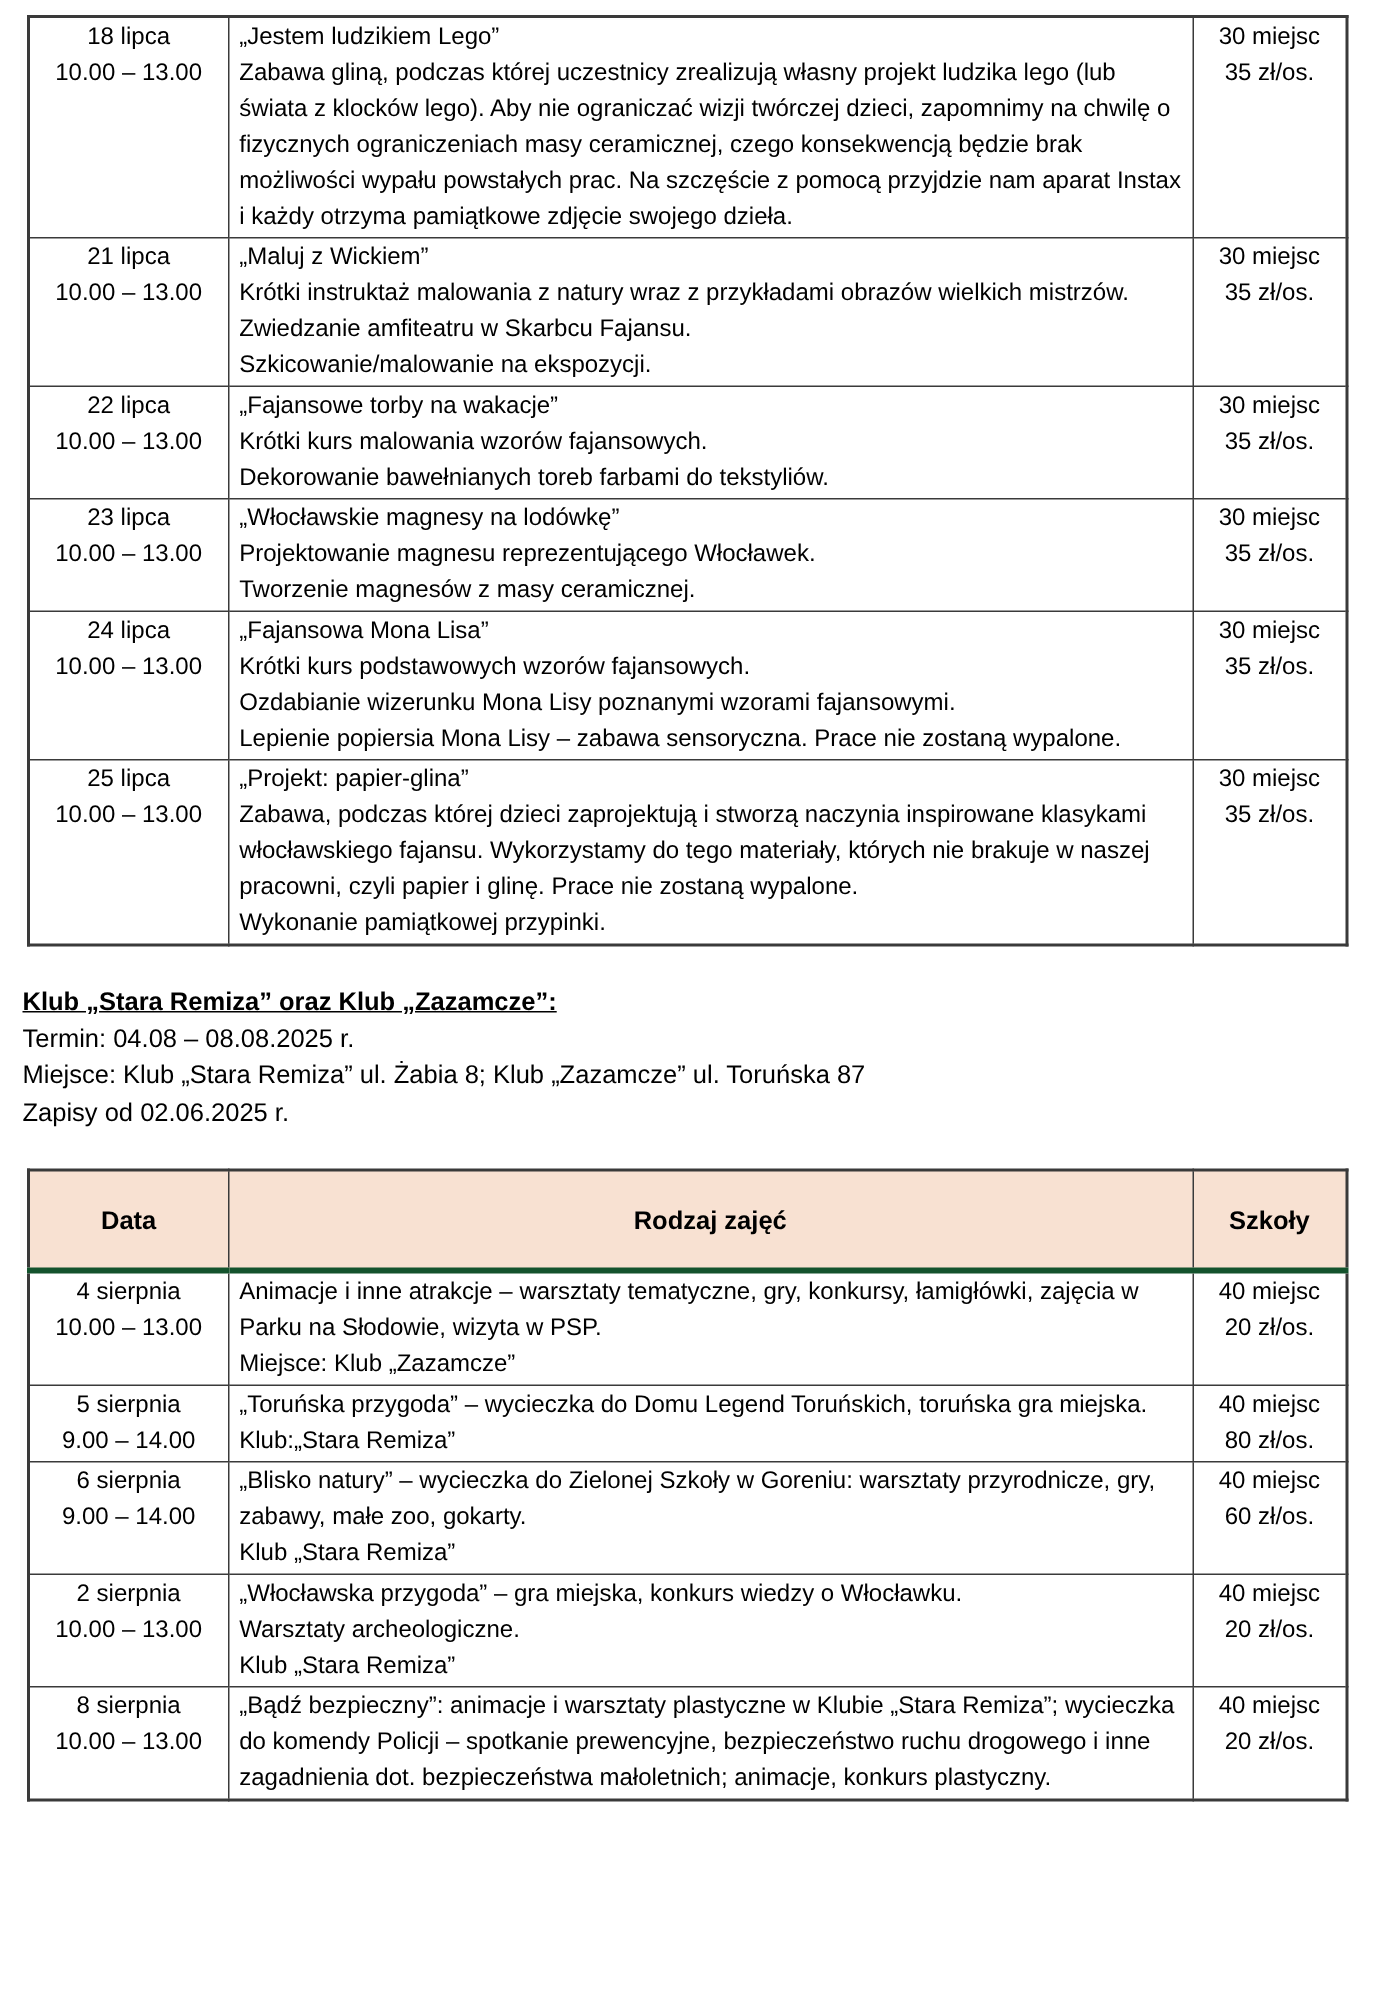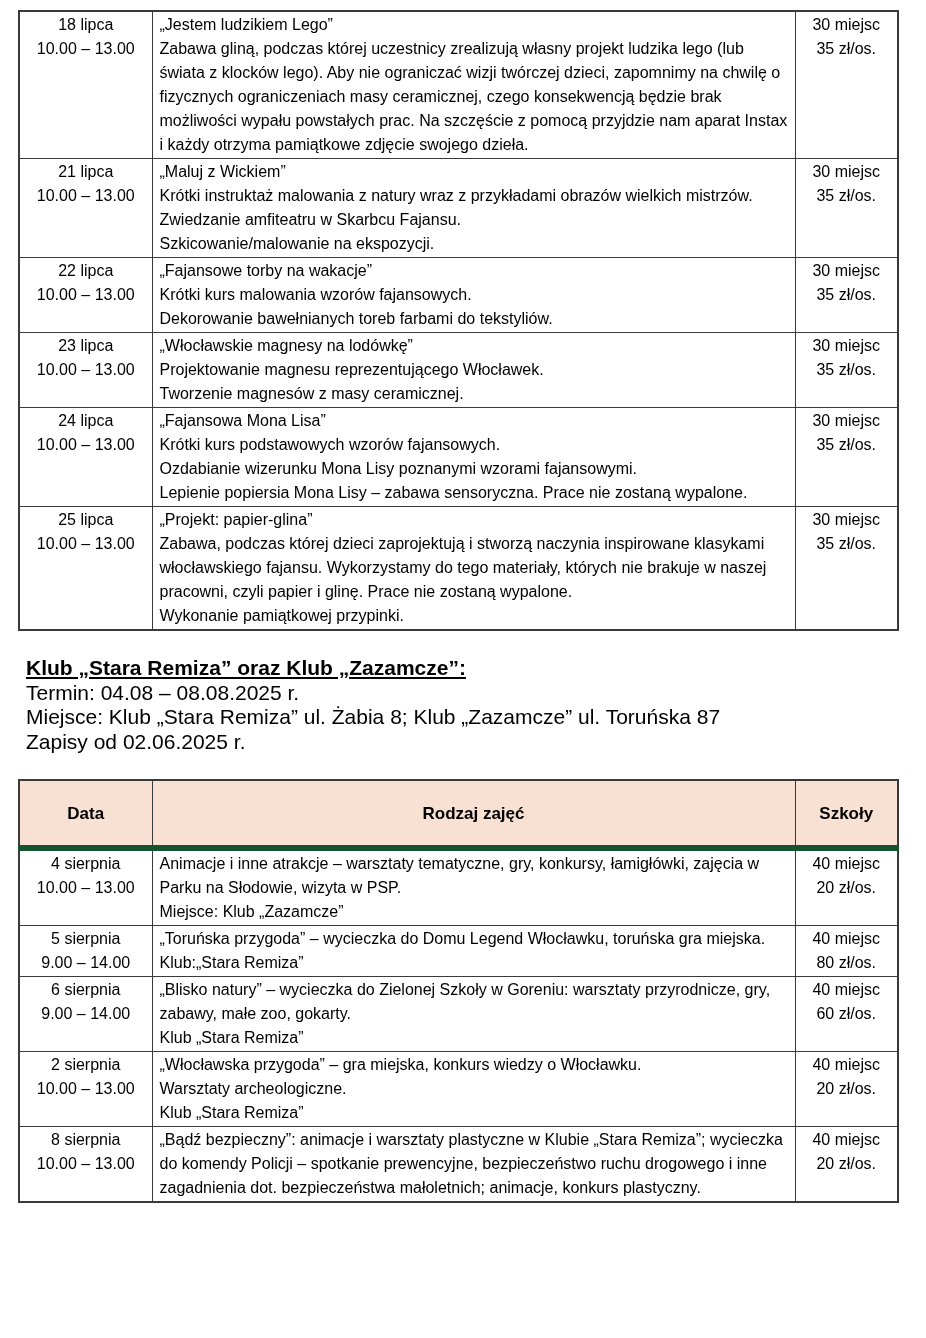--- a/index.html
+++ b/index.html
@@ -26,25 +26,25 @@
   .title,.places,.lead{font-weight:normal;}
   .para{margin:0;}
   table.t2 th{
     background:#f8e1d2;
     height:44px;
     vertical-align:bottom;
     text-align:center;
     font-weight:bold;
     font-size:17px;
     padding-bottom:19px;
-    border-bottom:6px solid #14532d;
+    border-bottom:4px solid #14532d;
   }
   .info{
-    margin:25px 0 25px 26px;
-    font-size:21px;
+    margin:25px 0 25px 15px;
+    font-size:17px;
     line-height:24.5px;
     width:880px;
   }
   .info-heading{font-weight:bold;text-decoration:underline;}
 </style>
 </head>
 <body>
 
 <div class="page">
 
@@ -183,21 +183,21 @@
             <div class="places">40 miejsc</div>
             <div class="price">20 zł/os.</div>
           </td>
         </tr>
         <tr>
           <td class="c-date">
             <div class="date-line">5 sierpnia</div>
             <div class="time-line">9.00 – 14.00</div>
           </td>
           <td class="c-desc">
-            <div class="para"><span class="lead">„Toruńska przygoda” –</span><span> wycieczka do Domu Legend Włocławku, toruńska gra miejska.</span></div>
+            <div class="para"><span class="lead">„Toruńska przygoda” –</span><span> wycieczka do Domu Legend Toruńskich, toruńska gra miejska.</span></div>
             <div class="para">Klub:„Stara Remiza”</div>
           </td>
           <td class="c-price">
             <div class="places">40 miejsc</div>
             <div class="price">80 zł/os.</div>
           </td>
         </tr>
         <tr>
           <td class="c-date">
             <div class="date-line">6 sierpnia</div>

